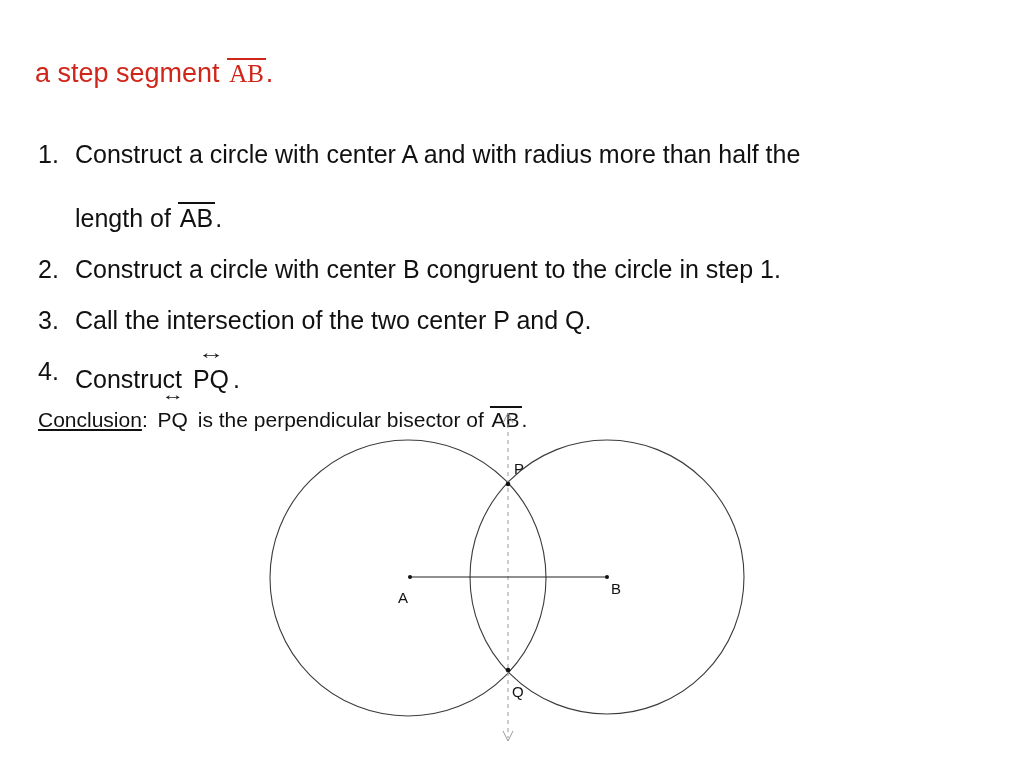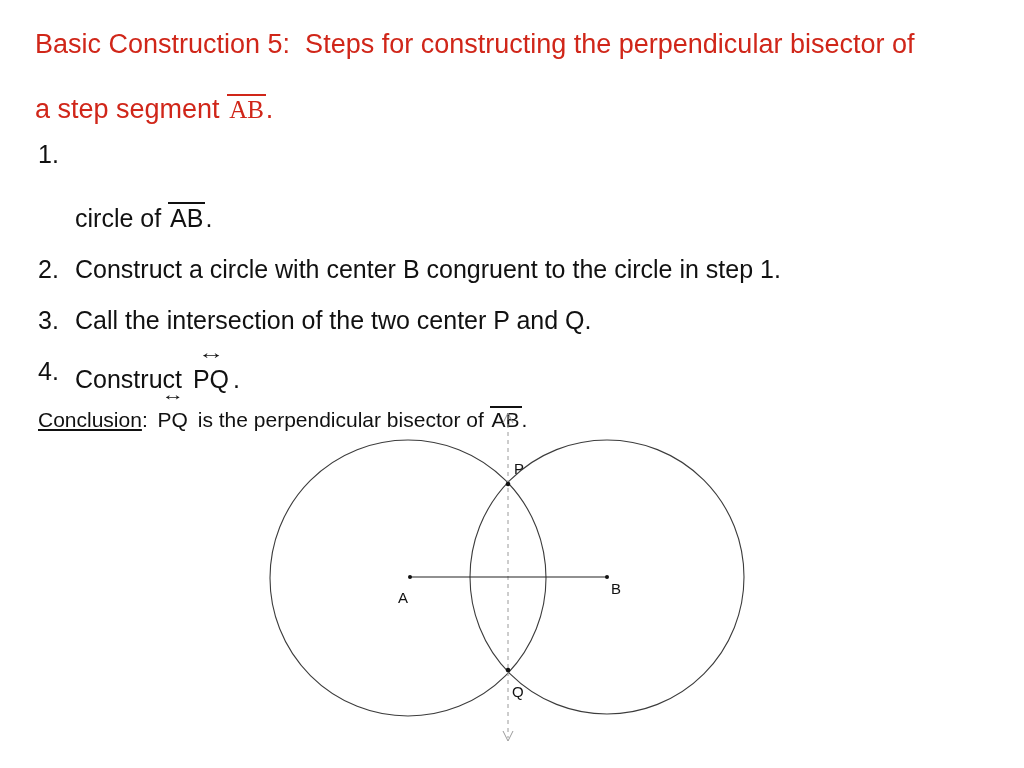--- a/index.html
+++ b/index.html
@@ -56,31 +56,30 @@
   .dlabel{
     font-family:"Liberation Sans", sans-serif;font-size:15px;fill:#111;
   }
 </style>
 </head>
 <body>
 
 <div class="slide">
 
   <div class="title">
-    <span class="title-line1">Basic Construction 5:  Steps for constructing the perpendicular bisector of</span>
     <span>a step segment </span><span class="seg">AB</span><span>.</span>
   </div>
 
   <div class="steps">
 
     <div class="step">
       <div class="step-num">1.</div>
       <div class="step-text">
-        <br>
-        <span>circle of </span><span class="seg">AB</span><span>.</span>
+        <span>Construct a circle with center A and with radius more than half the</span><br>
+        <span>length of </span><span class="seg">AB</span><span>.</span>
       </div>
     </div>
 
     <div class="step">
       <div class="step-num">2.</div>
       <div class="step-text">
         <span>Construct a circle with center B congruent to the circle in step 1.</span>
       </div>
     </div>
 

